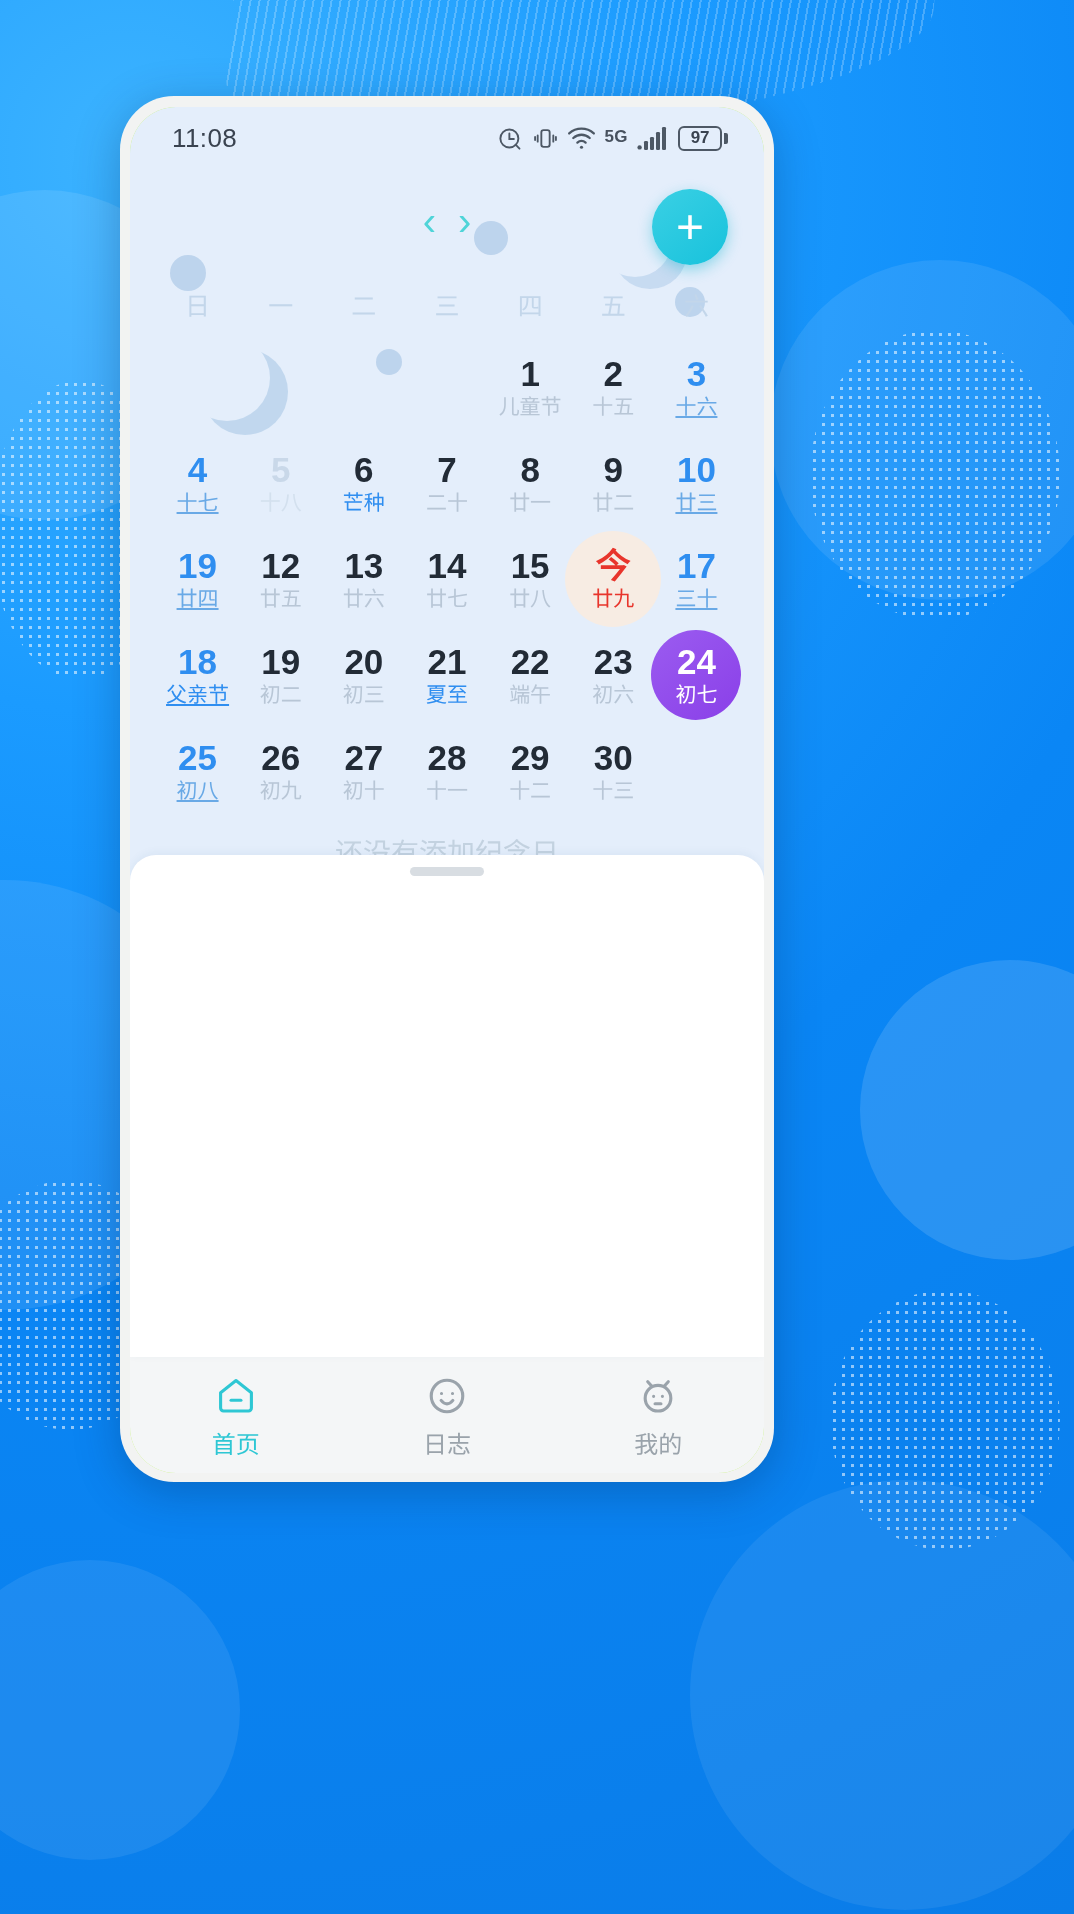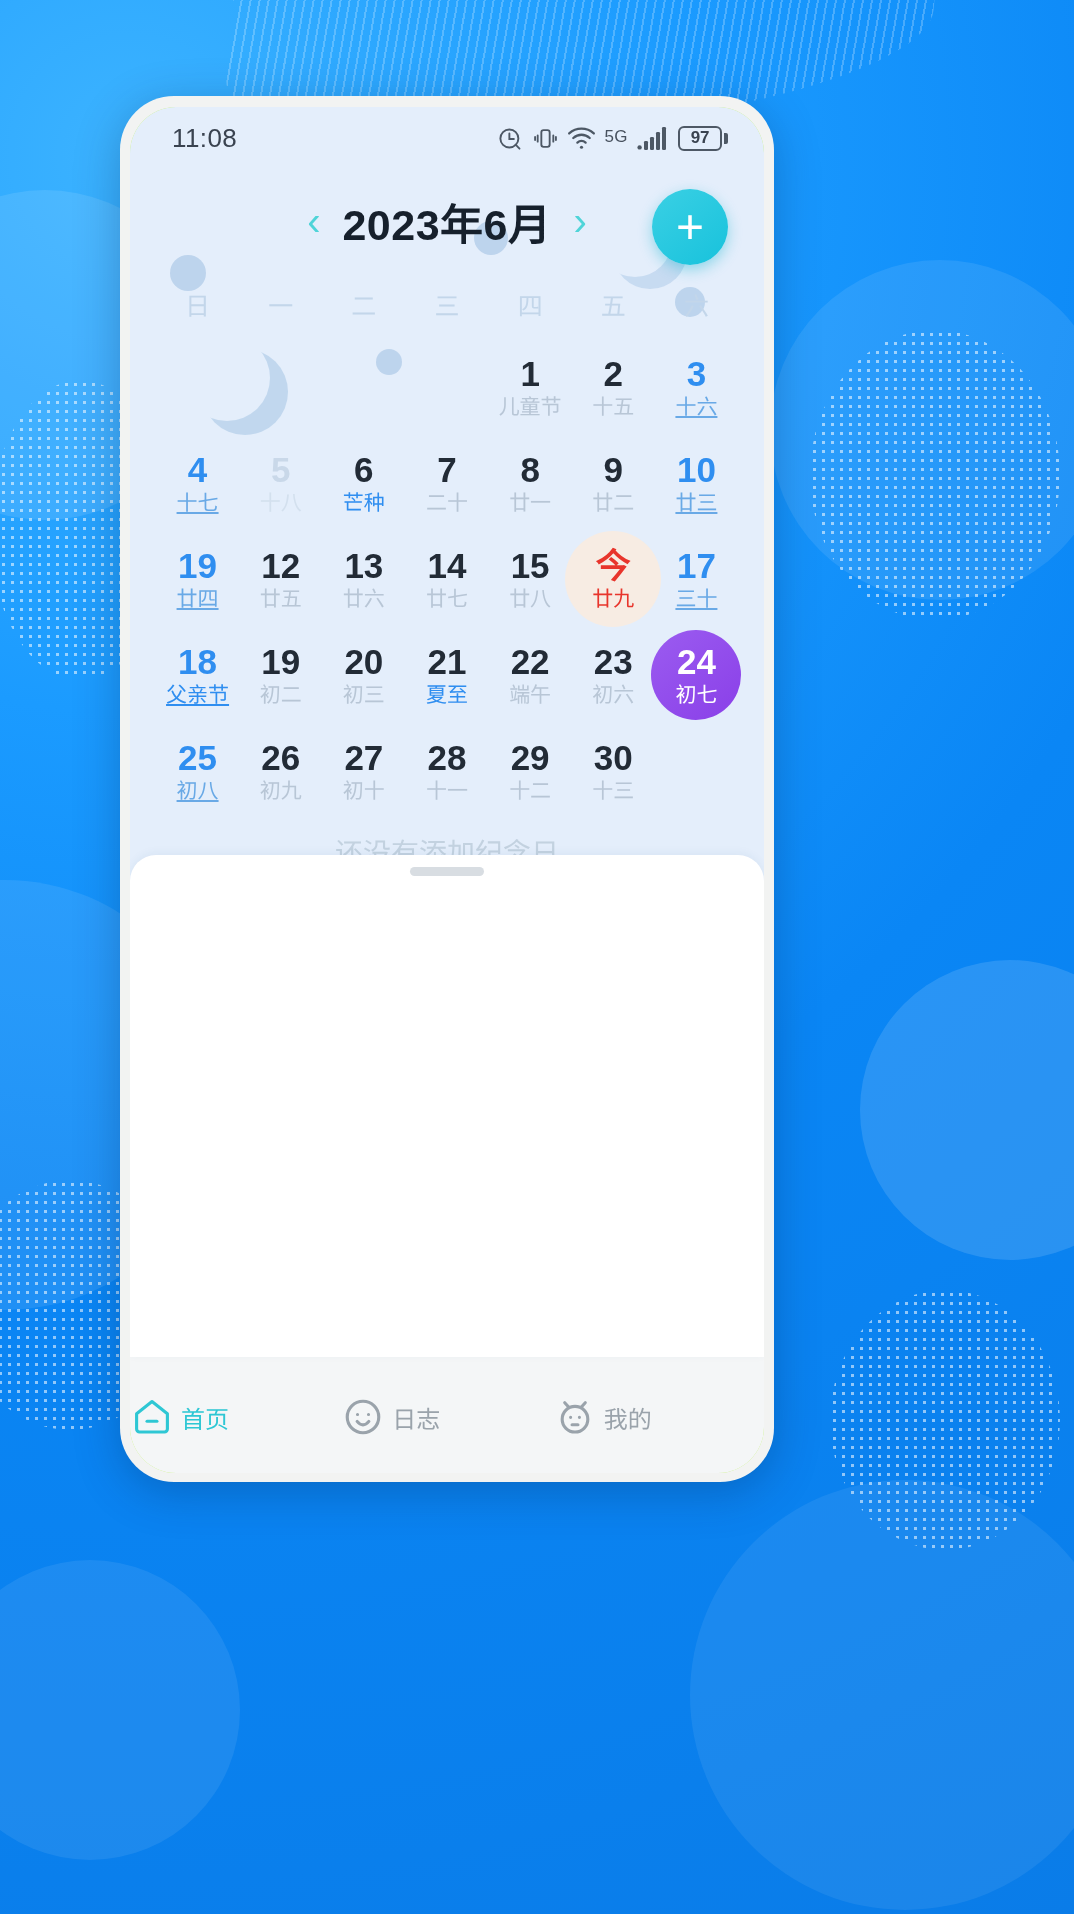--- a/index.html
+++ b/index.html
@@ -64,21 +64,21 @@
   #sb-icons svg { display:block; }
   .battery-box {
     display:flex; align-items:center; gap:2px;
   }
   .batt-shell {
     width:44px; height:25px; border:2.6px solid #4d5865; border-radius:6px;
     display:flex; align-items:center; justify-content:center;
     font-size:17px; font-weight:700; color:#3a4350; letter-spacing:-.3px;
   }
   .batt-tip { width:4px; height:11px; background:#4d5865; border-radius:0 2px 2px 0; }
-  .net-label { font-size:17px; font-weight:400; color:#47515e; align-self:flex-start; margin-top:2px; }
+  .net-label { font-size:17px; font-weight:700; color:#47515e; align-self:flex-start; margin-top:2px; }
 
   
   #cal-panel {
     background:#e4eefb;
     position:relative;
     padding-bottom:6px;
     flex:0 0 auto;
   }
   
   .cal-deco { position:absolute; pointer-events:none; }
@@ -178,21 +178,21 @@
   #sheet-body { flex:1 1 auto; }
 
   
   #tabbar {
     flex:0 0 116px;
     background:#f4f6f7;
     display:flex; align-items:center;
     border-radius:0 0 40px 40px;
   }
   .tab {
-    flex:1; display:flex; flex-direction:row; align-items:center; gap:7px;
+    flex:1; display:flex; flex-direction:column; align-items:center; gap:7px;
     cursor:pointer; padding-top:4px;
   }
   .tab .tlabel { font-size:24px; color:#9aa3ab; }
   .tab.active .tlabel { color:#2ec7d4; }
   .tab svg { display:block; }
 </style>
 </head>
 <body>
 
 <div id="wallpaper">
@@ -267,21 +267,20 @@
       <div class="cal-deco moon" style="left:468px; top:34px; width:74px; height:74px; box-shadow:15px 12px 0 0 rgba(164,196,228,.45);"></div>
       <div class="cal-deco cal-dot" style="left:40px; top:86px; width:36px; height:36px;"></div>
       <div class="cal-deco cal-dot" style="left:344px; top:52px; width:34px; height:34px;"></div>
       <div class="cal-deco cal-dot" style="left:246px; top:180px; width:26px; height:26px;"></div>
       <div class="cal-deco cal-dot" style="left:545px; top:118px; width:30px; height:30px;"></div>
 
       <div id="add-btn">+</div>
 
       <div id="cal-header">
         <span class="chev">‹</span>
-        <span id="cal-title">2023年6月</span>
         <span class="chev">›</span>
       </div>
 
       <div id="weekdays">
           <div>日</div>
           <div>一</div>
           <div>二</div>
           <div>三</div>
           <div>四</div>
           <div>五</div>

